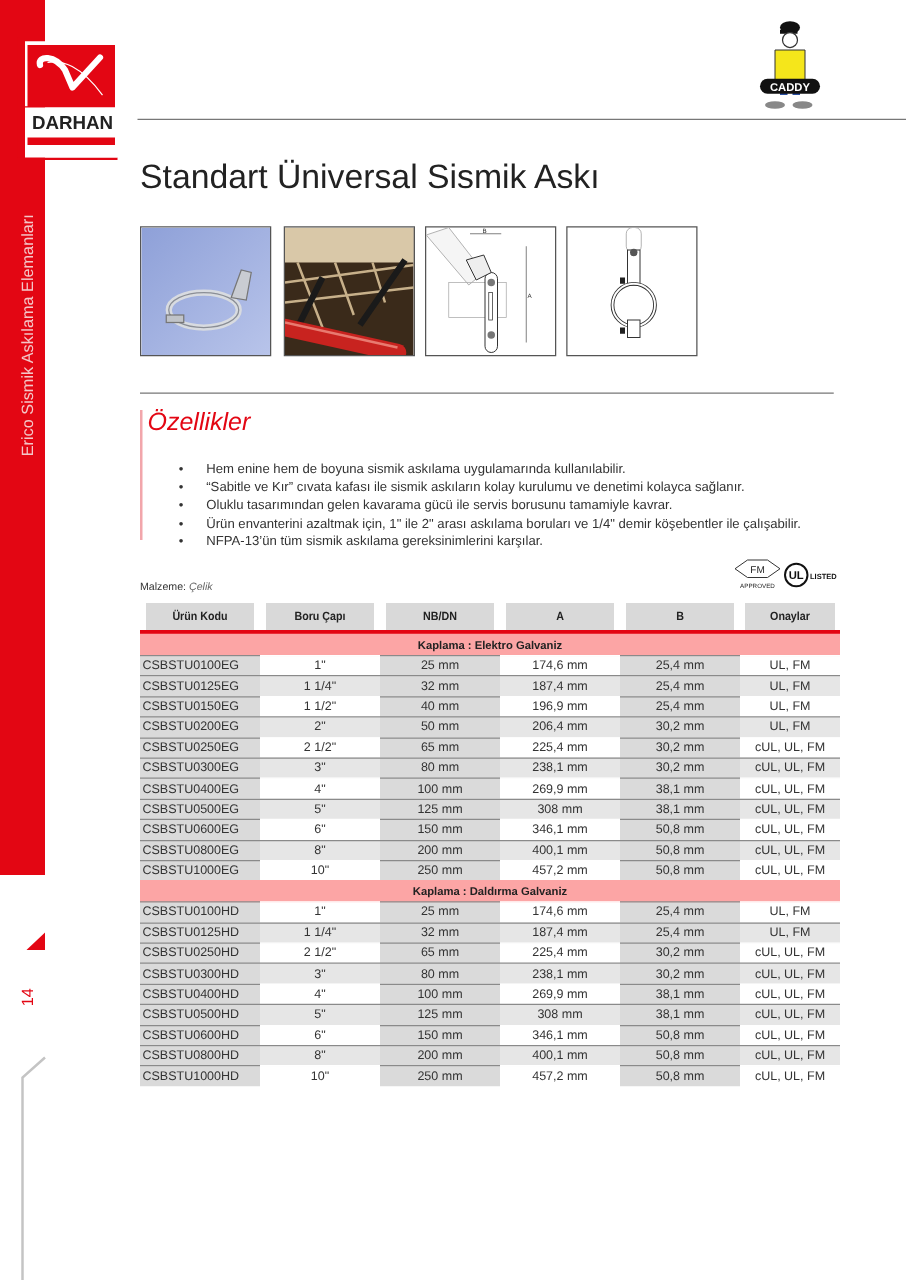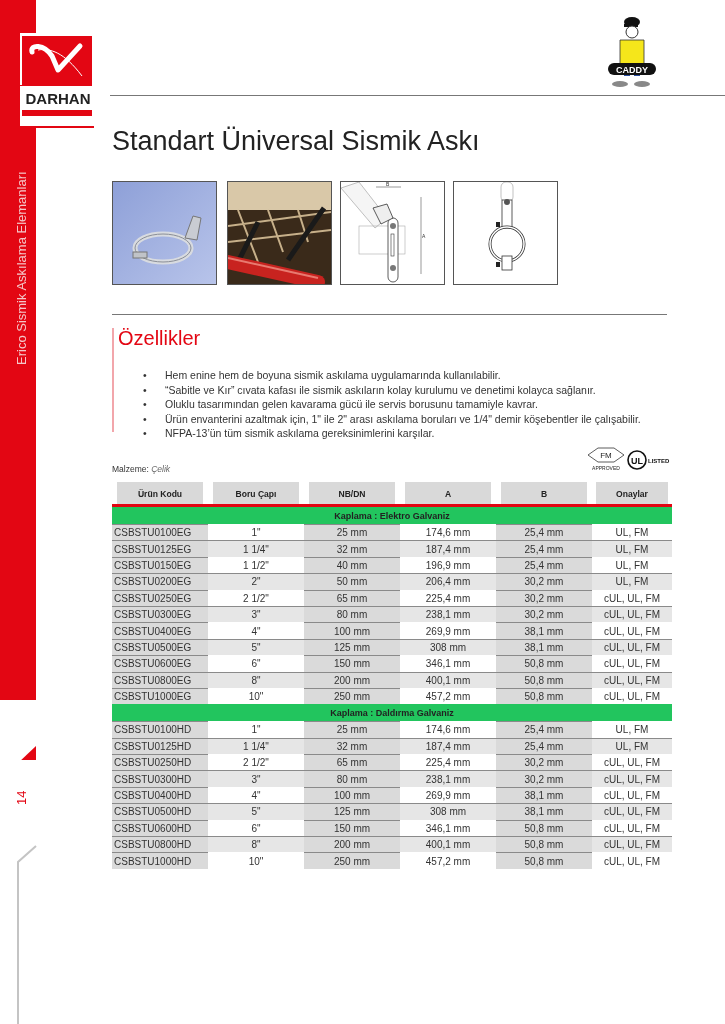--- a/index.html
+++ b/index.html
@@ -7,31 +7,31 @@
   .red-band { position:absolute; left:0; top:0; width:36px; height:760px; background:#e30613; }
   .side-text { position:absolute; left:14px; top:365px; transform:rotate(-90deg); transform-origin:left top; color:#f4c6c8; font-size:13px; white-space:nowrap; }
   .page-num { position:absolute; left:14px; top:805px; transform:rotate(-90deg); transform-origin:left top; color:#e30613; font-size:13px; }
   .logo-text { position:absolute; left:22px; top:90px; width:72px; font-size:15px; font-weight:bold; letter-spacing:0px; color:#222; text-align:center; }
   .top-rule { position:absolute; left:110px; top:95px; width:615px; height:1px; background:#777; }
   .caddy { position:absolute; left:604px; top:10px; width:55px; height:80px; }
   .title { position:absolute; left:112px; top:126px; font-size:27px; color:#222; font-weight:normal; }
   .thumb { position:absolute; top:181px; width:103px; height:102px; border:1px solid #555; background:#fff; overflow:hidden; }
   .mid-rule { position:absolute; left:112px; top:314px; width:555px; height:1px; background:#777; }
   .feat-bar { position:absolute; left:112px; top:328px; width:2px; height:104px; background:#f2a6ab; }
-  .feat-title { position:absolute; left:118px; top:327px; font-size:20px; color:#e30613; }
+  .feat-title { position:absolute; left:118px; top:327px; font-size:20px; color:#e30613; font-style:italic; }
   .feat-list { position:absolute; left:128px; top:356px; margin:12px; padding:0; list-style:none; font-size:10.5px; color:#333; }
   .feat-list li { height:14.5px; line-height:14.5px; position:relative; padding-left:25px; white-space:nowrap; }
   .feat-list li::before { content:"•"; position:absolute; left:3px; top:0; color:#333; }
   .material { position:absolute; left:112px; top:464px; font-size:8.5px; color:#333; }
   .material i { color:#666; }
   .cert { position:absolute; top:446px; }
   table.spec { position:absolute; left:112px; top:482px; width:560px; border-collapse:collapse; font-size:10px; color:#333; table-layout:fixed; }
   table.spec th { background:#d9d9d9; font-family:"Liberation Sans", sans-serif; font-weight:bold; font-size:9.5px; color:#222; height:20px; border-bottom:3px solid #e30613; transform:scaleX(0.9); }
   table.spec td { height:15.4px; padding:0; text-align:center; border-top:1px solid #8a8a8a; }
-  table.spec tr.sec td { background:#22c55e; font-weight:bold; font-size:9px; color:#222; border-top:none; height:17px; }
+  table.spec tr.sec td { background:#fca5a5; font-weight:bold; font-size:9px; color:#222; border-top:none; height:17px; }
   table.spec td.c1 { text-align:left; padding-left:2px; }
   table.spec tr.r td { background:#dadada; }
   table.spec tr.r.odd td.w { background:#ffffff; border-top-color:#ffffff; }
   table.spec tr.r.even td.w { background:#e6e6e6; }
 </style>
 </head>
 <body>
 
 <div class="red-band"></div>
 <svg style="position:absolute;left:0;top:700px" width="36" height="60">

